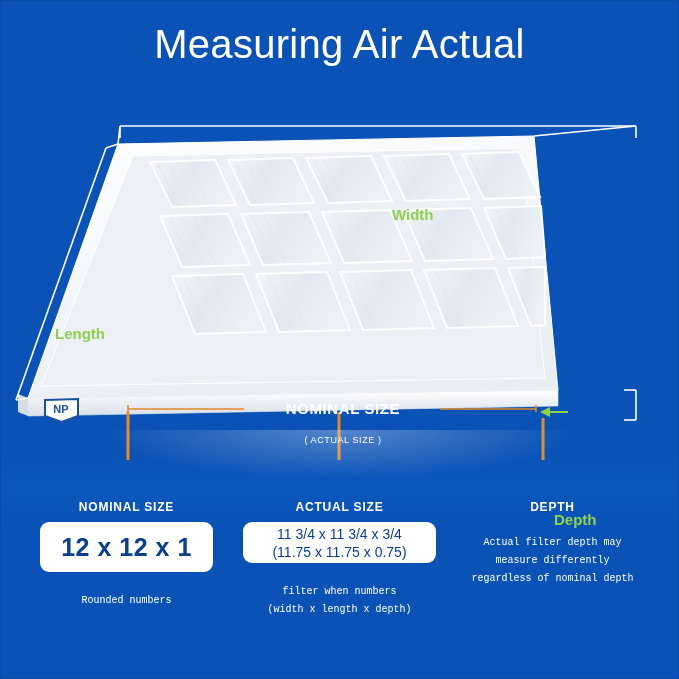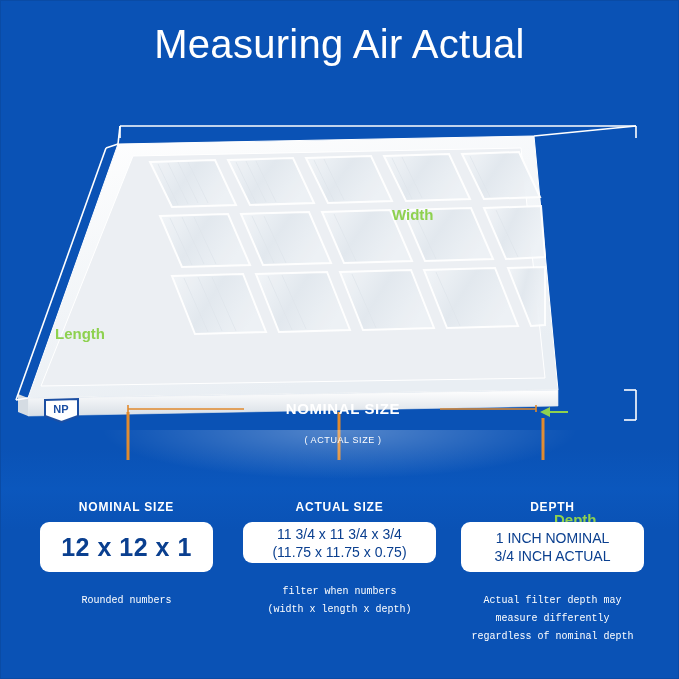--- a/index.html
+++ b/index.html
@@ -317,24 +317,20 @@
         <div>(11.75 x 11.75 x 0.75)</div>
       </div>
       <div class="col-desc">
         <div>filter when numbers</div>
         <div>(width x length x depth)</div>
       </div>
     </div>
 
     <div class="col col-3">
       <div class="col-head">DEPTH</div>
-      <div class="box box-3">
-        <div>1 INCH NOMINAL</div>
-        <div>3/4 INCH ACTUAL</div>
-      </div>
       <div class="col-desc">
         <div>Actual filter depth may</div>
         <div>measure differently</div>
         <div>regardless of nominal depth</div>
       </div>
     </div>
 
   </div>
 </div>
 

